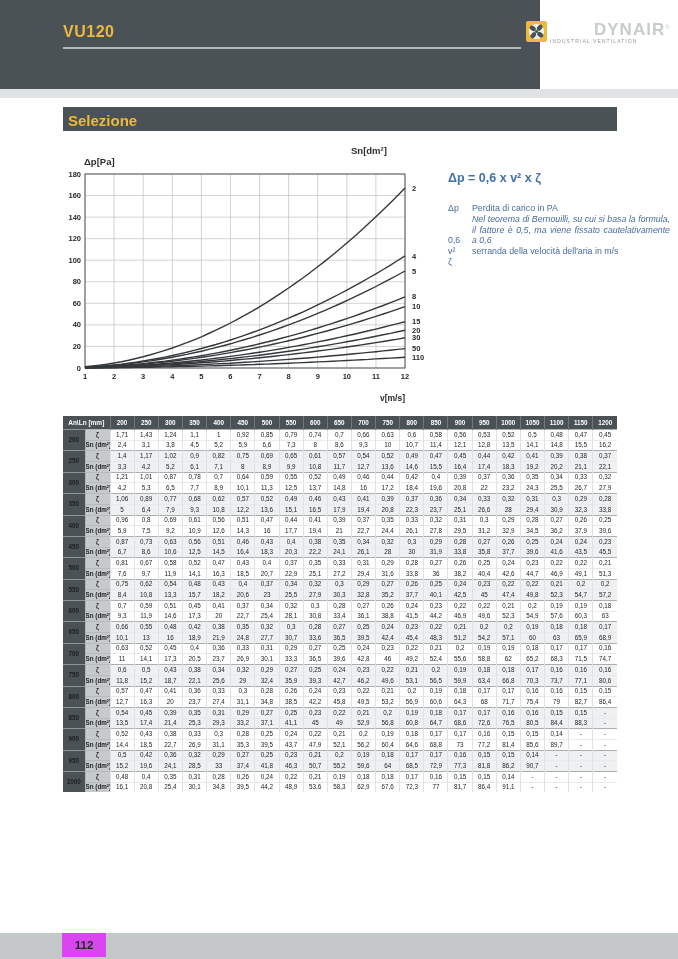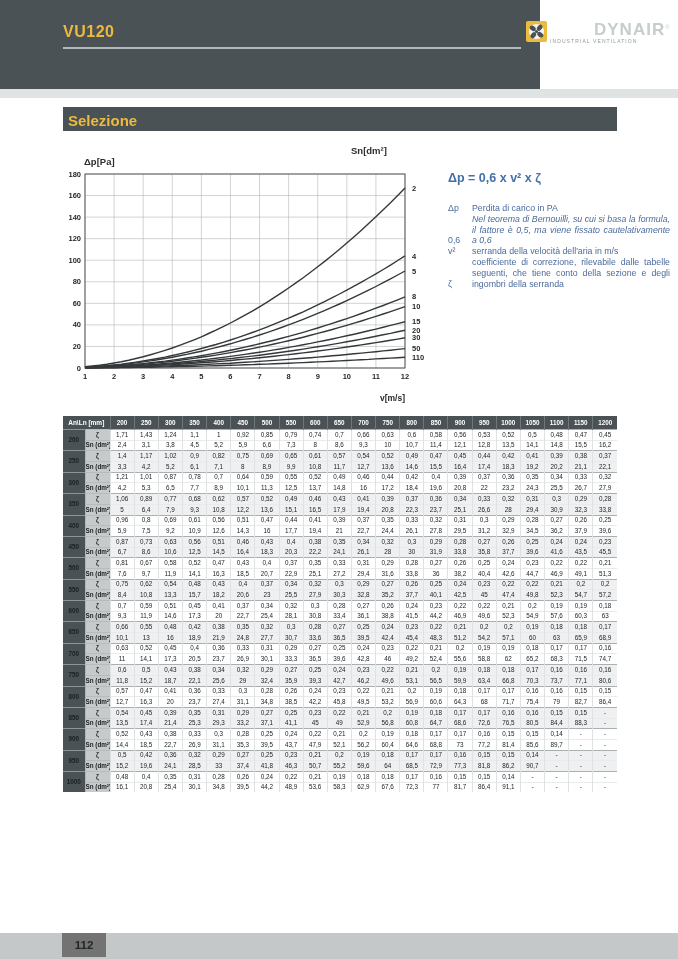--- a/index.html
+++ b/index.html
@@ -46,21 +46,21 @@
   table.zeta thead th.corner{border-left:none;font-size:6.5px;}
   table.zeta tbody td{height:9.7px;font-size:6.3px;color:#1c1e1f;line-height:1;}
   td.group{background:#4a5256;color:#ffffff;font-weight:bold;font-size:6.8px;border-top:1px solid #8d9598;}
   td.sub{background:#c6cacb;font-weight:bold;border-top:1px solid #b7bbbc;border-left:1px solid #b2b6b8;}
   td.val{border-left:1px solid #dfe2e3;border-top:1px solid #e8eaeb;}
   tr.g-even td.val{background:#ffffff;}
   tr.g-odd td.val{background:#eef0f1;}
   tr.g-start td.val{border-top:1px solid #aab0b2;}
   
   .footer-bar{top:933px;left:0;width:678px;height:26px;background:#c5c8c8;}
-  .page-box{top:933px;left:62px;width:44px;height:24px;background:#737373;display:flex;align-items:center;justify-content:center;}
+  .page-box{top:933px;left:62px;width:44px;height:24px;background:#d946ef;display:flex;align-items:center;justify-content:center;}
   .page-num{font-size:11.5px;font-weight:bold;color:#232627;}
 </style>
 </head>
 <body>
 
 <div class="abs top-header">
   <div class="abs model-title">VU120</div>
   <div class="abs header-rule"></div>
   <div class="abs logo">
     <svg class="logo-mark" viewBox="0 0 21 21">
@@ -174,23 +174,20 @@
       </div>
     </div>
     <div class="def-row">
       <div class="def-label">v²</div>
       <div class="def-text">
         <div>serranda della velocità dell'aria in m/s</div>
       </div>
     </div>
     <div class="def-row">
       <div class="def-label">ζ</div>
-      <div class="def-text">
-        <div>coefficiente di correzione, rilevabile dalle tabelle seguenti, che tiene conto della sezione e degli ingombri della serranda</div>
-      </div>
     </div>
   </div>
 
 <div class="abs table-wrap">
   <table class="zeta" id="zeta-table">
       <colgroup>
         <col style="width: 22px;">
         <col style="width: 25px;">
         <col style="width: 24.1429px;">
         <col style="width: 24.1429px;">

